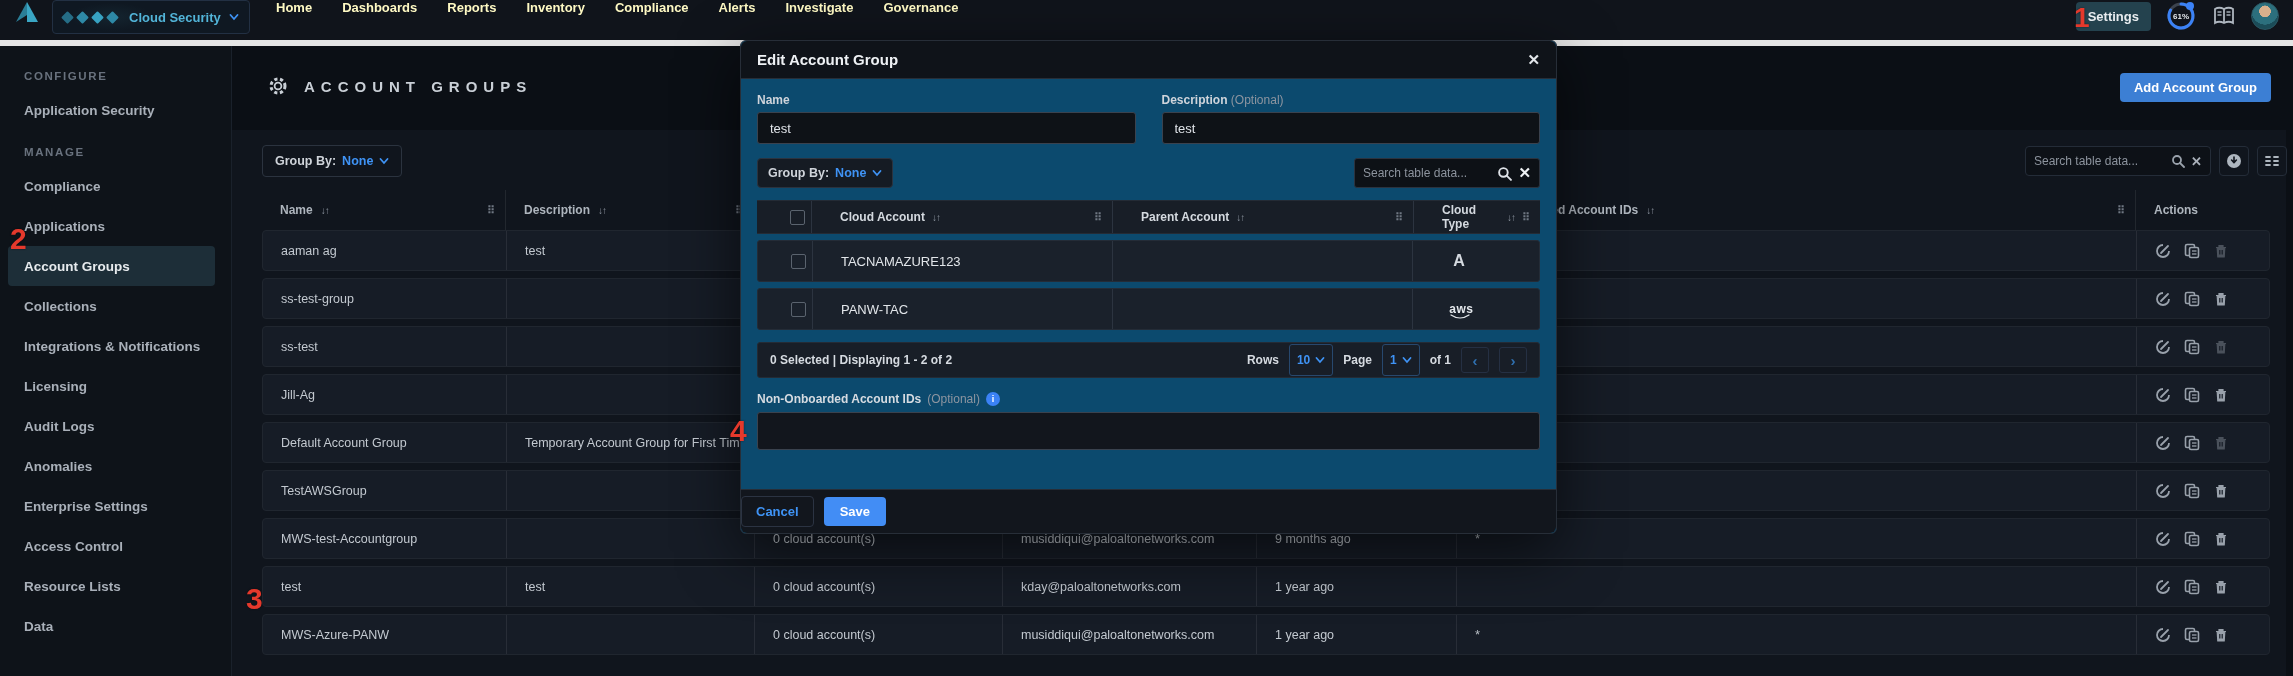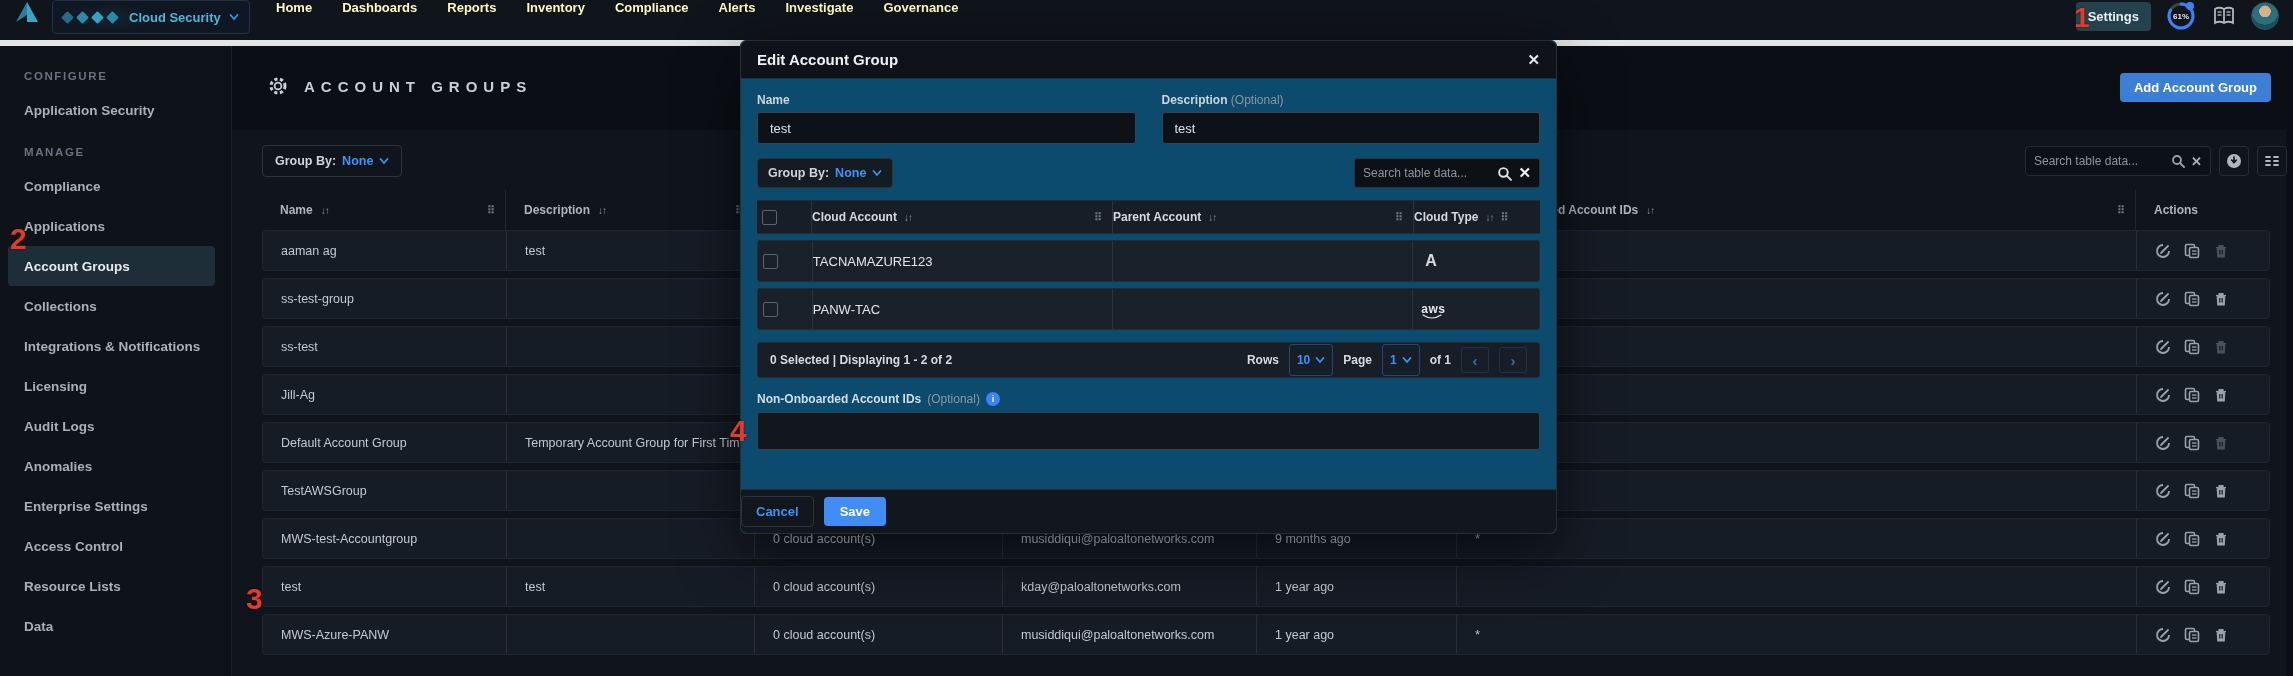--- a/index.html
+++ b/index.html
@@ -77,21 +77,21 @@
   .f-label { font-size:12px; font-weight:700; color:#cfd4db; margin-bottom:5px; }
   .f-label .opt { font-weight:400; color:#8d95a0; }
   .f-input { width:100%; height:32px; background:#0e1217; border:1px solid #3a424e; border-radius:3px; color:#dfe3e8; font-size:13px; padding:0 12px; outline:0; font-family:inherit; }
   .m-toolbar { margin-top:14px; display:flex; align-items:center; }
   .m-toolbar .groupby { padding:7px 10px; background:#151b23; }
   .m-search { margin-left:auto; width:186px; height:30px; background:#0d1116; border:1px solid #2b333f; border-radius:3px; display:flex; align-items:center; padding:0 8px; }
   .m-search input { flex:1; min-width:0; background:transparent; border:0; outline:0; color:#dfe3e8; font-size:12px; font-family:inherit; }
   .m-search input::placeholder { color:#8d949e; }
   .m-search .xglyph { color:#f0f3f6; font-size:15px; }
   .m-thead { margin-top:12px; height:34px; background:#181e27; border-top:1px solid #242b35; border-bottom:1px solid #242b35; display:flex; align-items:center; }
-  .mcell { display:flex; align-items:center; gap:7px; padding-left:0; align-self:stretch; overflow:hidden; }
+  .mcell { display:flex; align-items:center; gap:7px; padding-left:28px; align-self:stretch; overflow:hidden; }
   .mc-cb{width:54px;} .mc-ca{width:301px;} .mc-pa{width:301px;} .mc-ct{width:127px;}
   .mcell + .mcell { border-left:1px solid #2c3440; }
   .m-thead .mcell { font-size:12px; font-weight:700; color:#d4d9df; }
   .checkbox { width:15px; height:15px; border:1.5px solid #5a636e; border-radius:2px; margin-left:5px; cursor:pointer; flex:0 0 auto; }
   .m-row { margin-top:6px; height:42px; background:#1a212b; border:1px solid #242c37; border-radius:3px; display:flex; align-items:center; font-size:13px; color:#e2e6ea; }
   .azure-a { font-size:16px; font-weight:800; color:#d5dae0; margin-left:12px; font-style:normal; }
   .aws-logo { position:relative; margin-left:8px; font-size:12px; font-weight:800; color:#e4e8ec; letter-spacing:0.5px; }
   .aws-logo svg { position:absolute; left:1px; top:12px; }
   .m-pag { margin-top:12px; height:36px; background:#181e27; border:1px solid #242b35; border-radius:3px; display:flex; align-items:center; padding:0 12px; gap:10px; }
   .pag-summary { font-size:12px; font-weight:700; color:#d6dbe1; margin-right:auto; }

